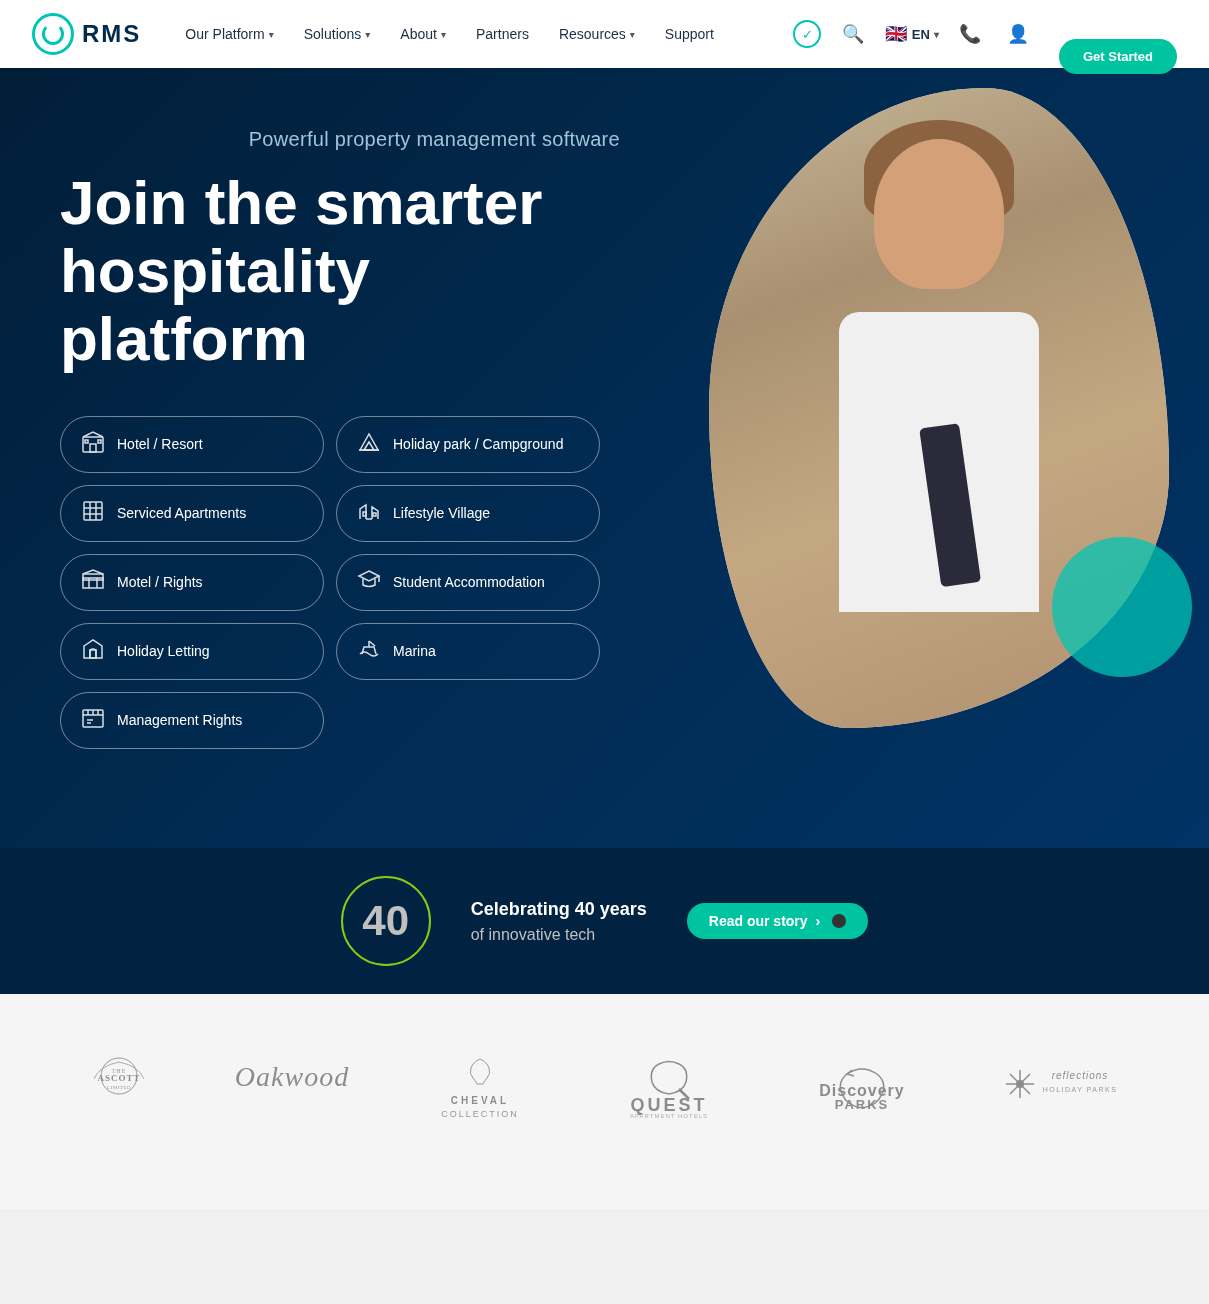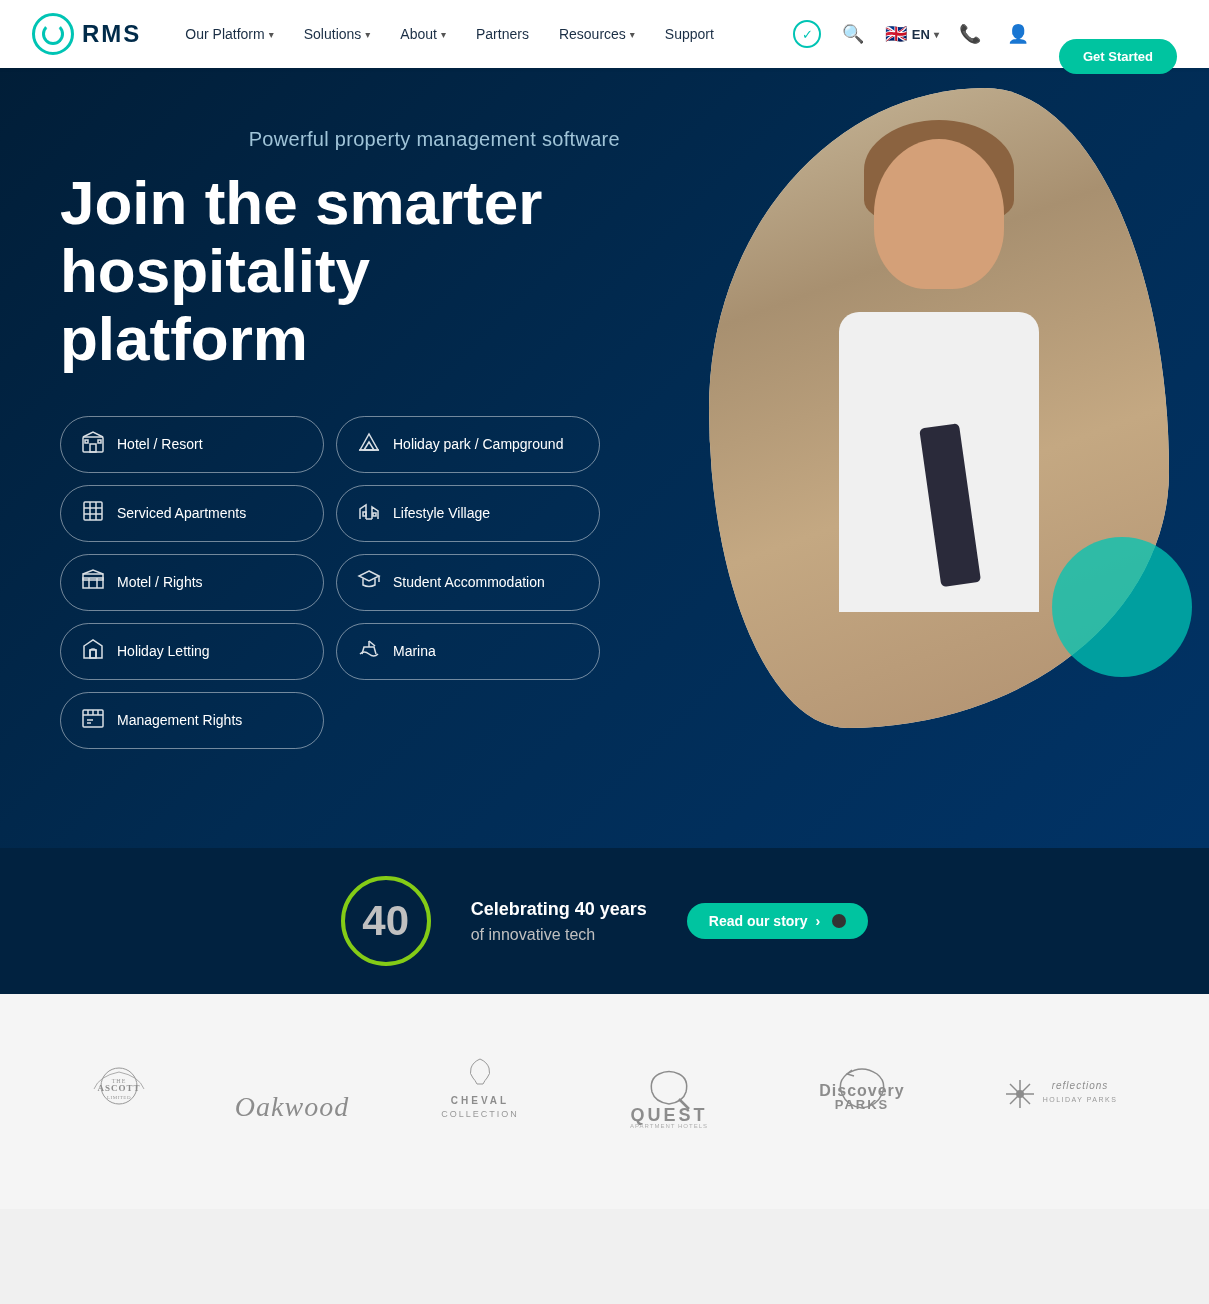--- a/index.html
+++ b/index.html
@@ -245,21 +245,21 @@
       padding: 28px 60px;
     }
     .anniversary-logo {
       display: flex;
       align-items: center;
       gap: 0;
     }
     .anniv-circle {
       width: 90px; height: 90px;
       border-radius: 50%;
-      border: 4px solid #84cc16;
+      border: 2px solid #84cc16;
       display: flex; align-items: center; justify-content: center;
       position: relative;
       background: transparent;
     }
     .anniv-40 {
       font-size: 42px;
       font-weight: 700;
       color: #c0c0c0;
       line-height: 1;
     }
@@ -282,21 +282,21 @@
       font-weight: 600;
       cursor: pointer;
       display: flex; align-items: center; gap: 8px;
     }
 
     
     .logos-section {
       background: #f5f5f5;
       padding: 60px 60px 80px;
       display: flex;
-      align-items: flex-end;
+      align-items: flex-start;
       justify-content: space-around;
       gap: 40px;
       flex-wrap: wrap;
     }
     .brand-logo {
       display: flex;
       flex-direction: column;
       align-items: center;
       opacity: 0.65;
       gap: 4px;

